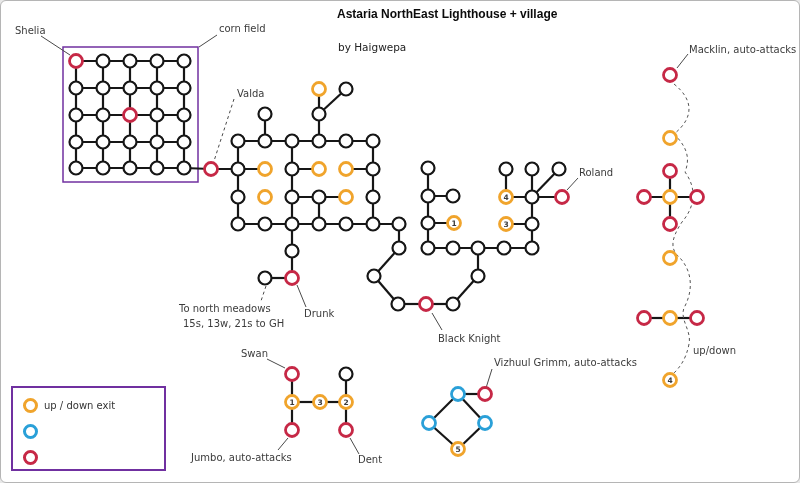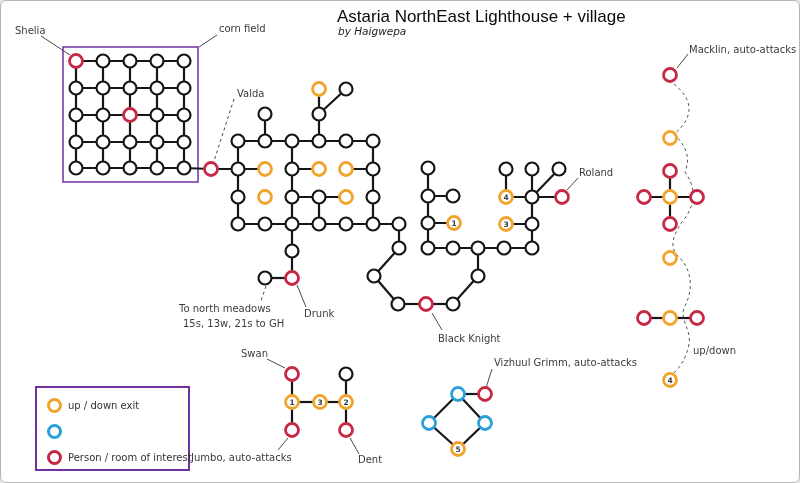--- a/index.html
+++ b/index.html
@@ -4,31 +4,31 @@
 <style>
   html,body{margin:0;padding:0;background:#e8e8e8;}
   .frame{
     position:relative;width:798px;height:481px;margin:0 auto;
     background:#ffffff;border:1px solid #b5b5b5;border-radius:6px;
     overflow:hidden;font-family:"DejaVu Sans",sans-serif;
   }
   svg{position:absolute;left:0;top:0;}
   .title{
     position:absolute;left:336px;top:6px;
-    font-family:"Liberation Sans",sans-serif;font-weight:normal;
-    font-size:17px;color:#0b0b0b;white-space:nowrap;
+    font-family:"Liberation Sans",sans-serif;font-weight:bold;
+    font-size:12px;color:#0b0b0b;white-space:nowrap;
   }
   .subtitle{
-    position:absolute;left:337px;top:24px;
-    font-family:"DejaVu Sans",sans-serif;font-style:italic;
+    position:absolute;left:337px;top:40px;
+    font-family:"DejaVu Sans",sans-serif;
     font-size:10.5px;color:#222;white-space:nowrap;
   }
   .legend{
     position:absolute;left:10px;top:385px;width:155px;height:85px;
-    border:2px solid #7030a0;box-sizing:border-box;background:#fff;margin-left:24px;
+    border:2px solid #7030a0;box-sizing:border-box;background:#fff;
   }
   .lg-ring{position:absolute;width:9px;height:9px;border-radius:50%;background:#fff;}
   .lg-txt{position:absolute;font-size:10px;color:#333;white-space:nowrap;line-height:13px;}
 </style>
 </head>
 <body>
 
 <div class="frame">
 
   <svg id="map" width="798" height="481" viewBox="0 0 798 481">
@@ -295,16 +295,15 @@
   <div class="title">Astaria NorthEast Lighthouse + village</div>
   <div class="subtitle">by Haigwepa</div>
 
   <div class="legend">
     <span class="lg-ring" style="left:10px;top:10px;border:3px solid #f0a42c;"></span>
     <span class="lg-txt" style="left:31px;top:11px;">up / down  exit</span>
 
     <span class="lg-ring" style="left:10px;top:36px;border:3px solid #2aa0d8;"></span>
 
     <span class="lg-ring" style="left:10px;top:62px;border:3px solid #c62846;"></span>
-    <span class="lg-txt" style="left:31px;top:63px;">Person / room of interest</span>
   </div>
 
 </div>
 
 </body></html>

